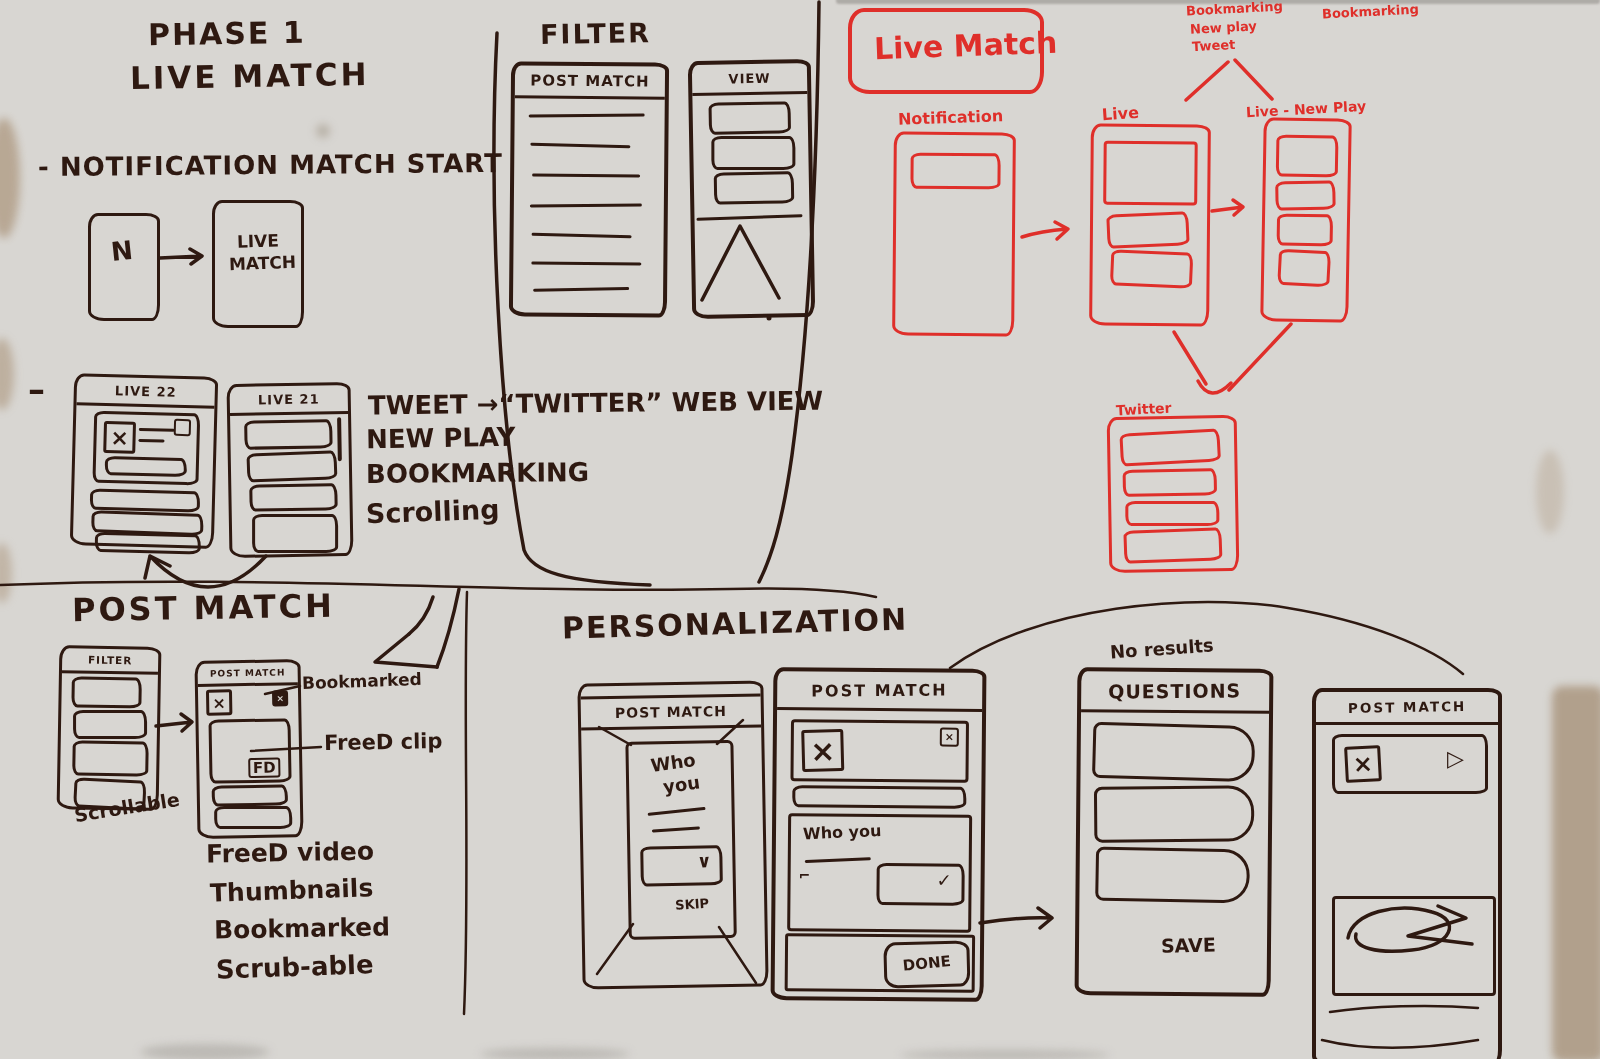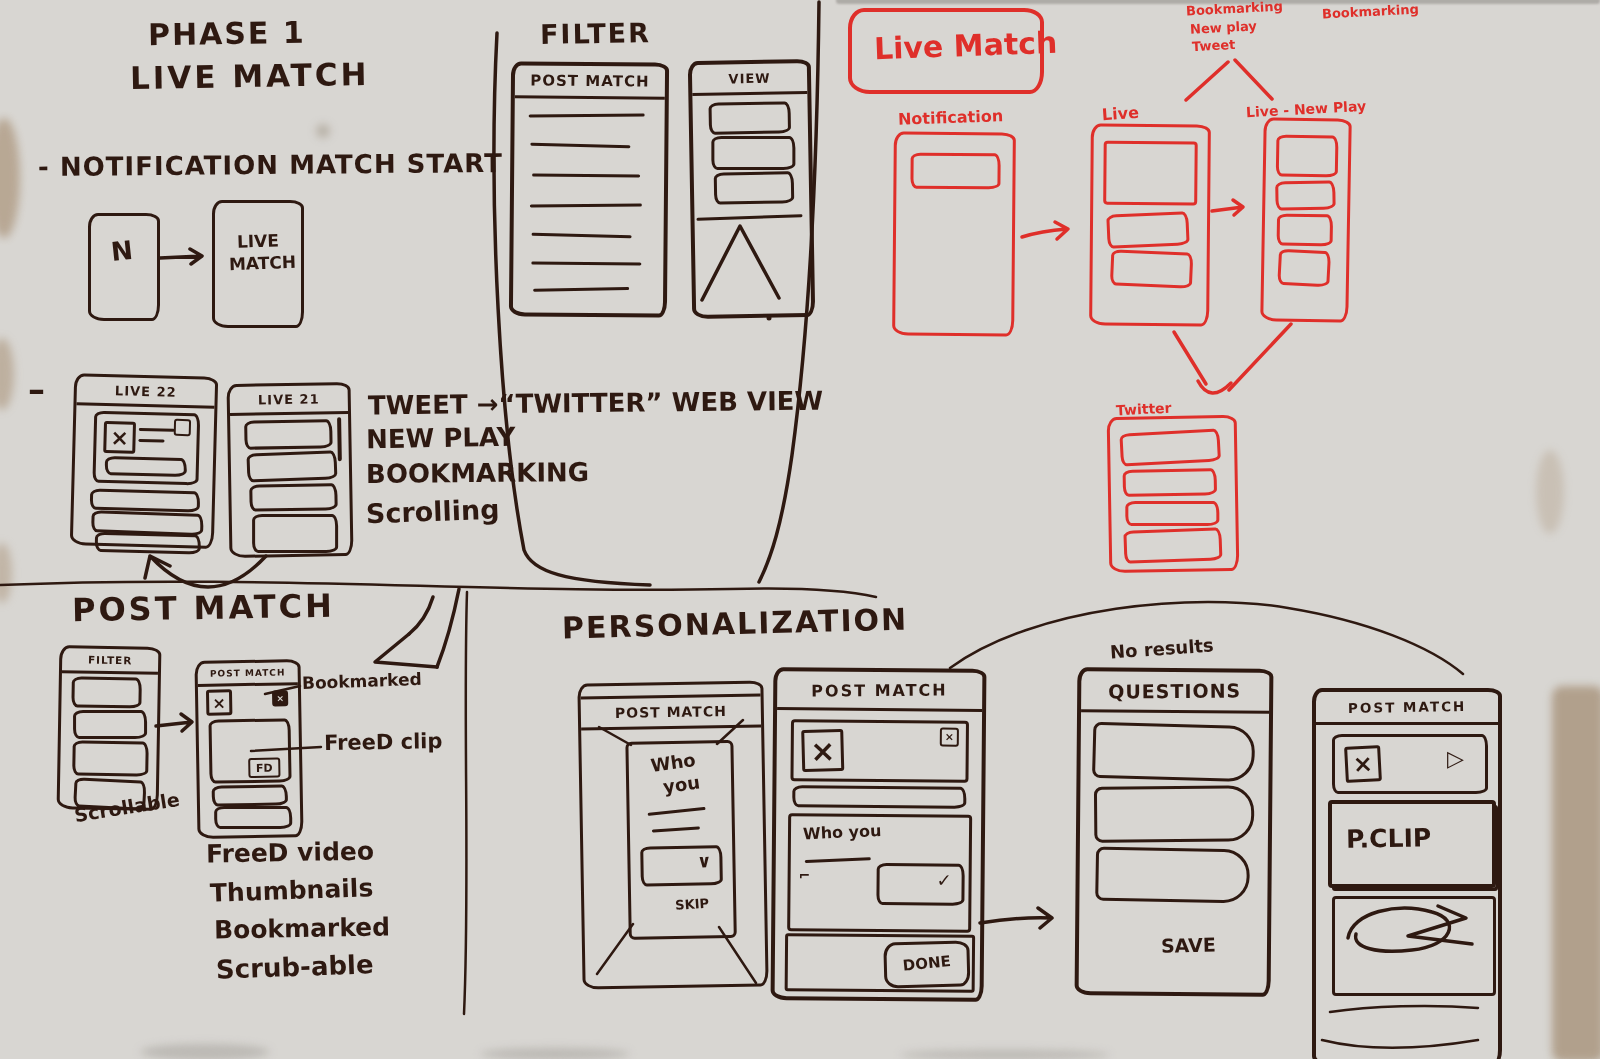--- a/index.html
+++ b/index.html
@@ -163,21 +163,21 @@
   </div>
   <div class="t" style="left:74px;top:798px;font-size:19px;transform:rotate(-9deg);">Scrollable</div>
 
   <div class="ph" style="left:196px;top:660px;width:100px;height:172px;transform:rotate(-1deg);">
     <div class="hdr" style="height:20px;font-size:9px;letter-spacing:1px;">
       <span>POST MATCH</span>
     </div>
     <span class="xbox" style="left:8px;top:26px;width:20px;height:20px;font-size:16px;">×</span>
     <span class="xbox" style="left:74px;top:28px;width:12px;height:12px;font-size:9px;border-width:2.5px;background:var(--ink);color:var(--board);">×</span>
     <div class="bar" style="left:10px;top:56px;width:76px;height:58px;border-width:3.5px;">
-      <span class="xbox" style="left:36px;top:36px;width:28px;height:16px;border-width:2.5px;font-size:11px;">
+      <span class="xbox" style="left:36px;top:36px;width:28px;height:16px;border-width:2.5px;font-size:15px;">
         <span>FD</span>
       </span>
     </div>
     <div class="bar" style="left:12px;top:122px;width:70px;height:15px;"></div>
     <div class="bar" style="left:14px;top:143px;width:72px;height:17px;transform:rotate(1deg);"></div>
   </div>
 
   <div class="t" style="left:302px;top:673px;font-size:17px;transform:rotate(-2deg);">Bookmarked</div>
   <div class="t" style="left:324px;top:731px;font-size:21px;transform:rotate(-1deg);">FreeD clip</div>
 
@@ -240,23 +240,20 @@
   </div>
 
   <div class="ph" style="left:1312px;top:688px;width:182px;height:370px;border-width:4px;">
     <div class="hdr" style="height:30px;font-size:13.5px;letter-spacing:2px;">
       <span style="transform:rotate(-1deg);">POST MATCH</span>
     </div>
     <div class="bar" style="left:16px;top:42px;width:150px;height:54px;border-width:3.5px;">
       <span class="xbox" style="left:10px;top:9px;width:30px;height:30px;font-size:24px;border-width:3.5px;transform:rotate(-3deg);">×</span>
       <span class="t" style="left:112px;top:10px;font-size:22px;">▷</span>
     </div>
-    <div class="bar" style="left:12px;top:108px;width:160px;height:80px;border-width:4px;border-radius:4px;box-shadow:3px 4px 0 -1px var(--ink);">
-      <span class="t" style="left:14px;top:22px;font-size:25px;transform:rotate(-1deg);">P.CLIP</span>
-    </div>
     <div class="bar" style="left:16px;top:204px;width:158px;height:94px;border-width:3.5px;border-radius:4px;"></div>
   </div>
 
   <svg class="overlay" width="1600" height="1059" viewBox="0 0 1600 1059">
     <g>
       <path class="k" d="M160,258 L202,256 M202,256 L190,249 M202,256 L191,264"></path>
     </g>
     <g>
       <path class="k" d="M266,556 Q208,618 150,556 M150,556 L145,578 M150,556 L170,566"></path>
     </g>

